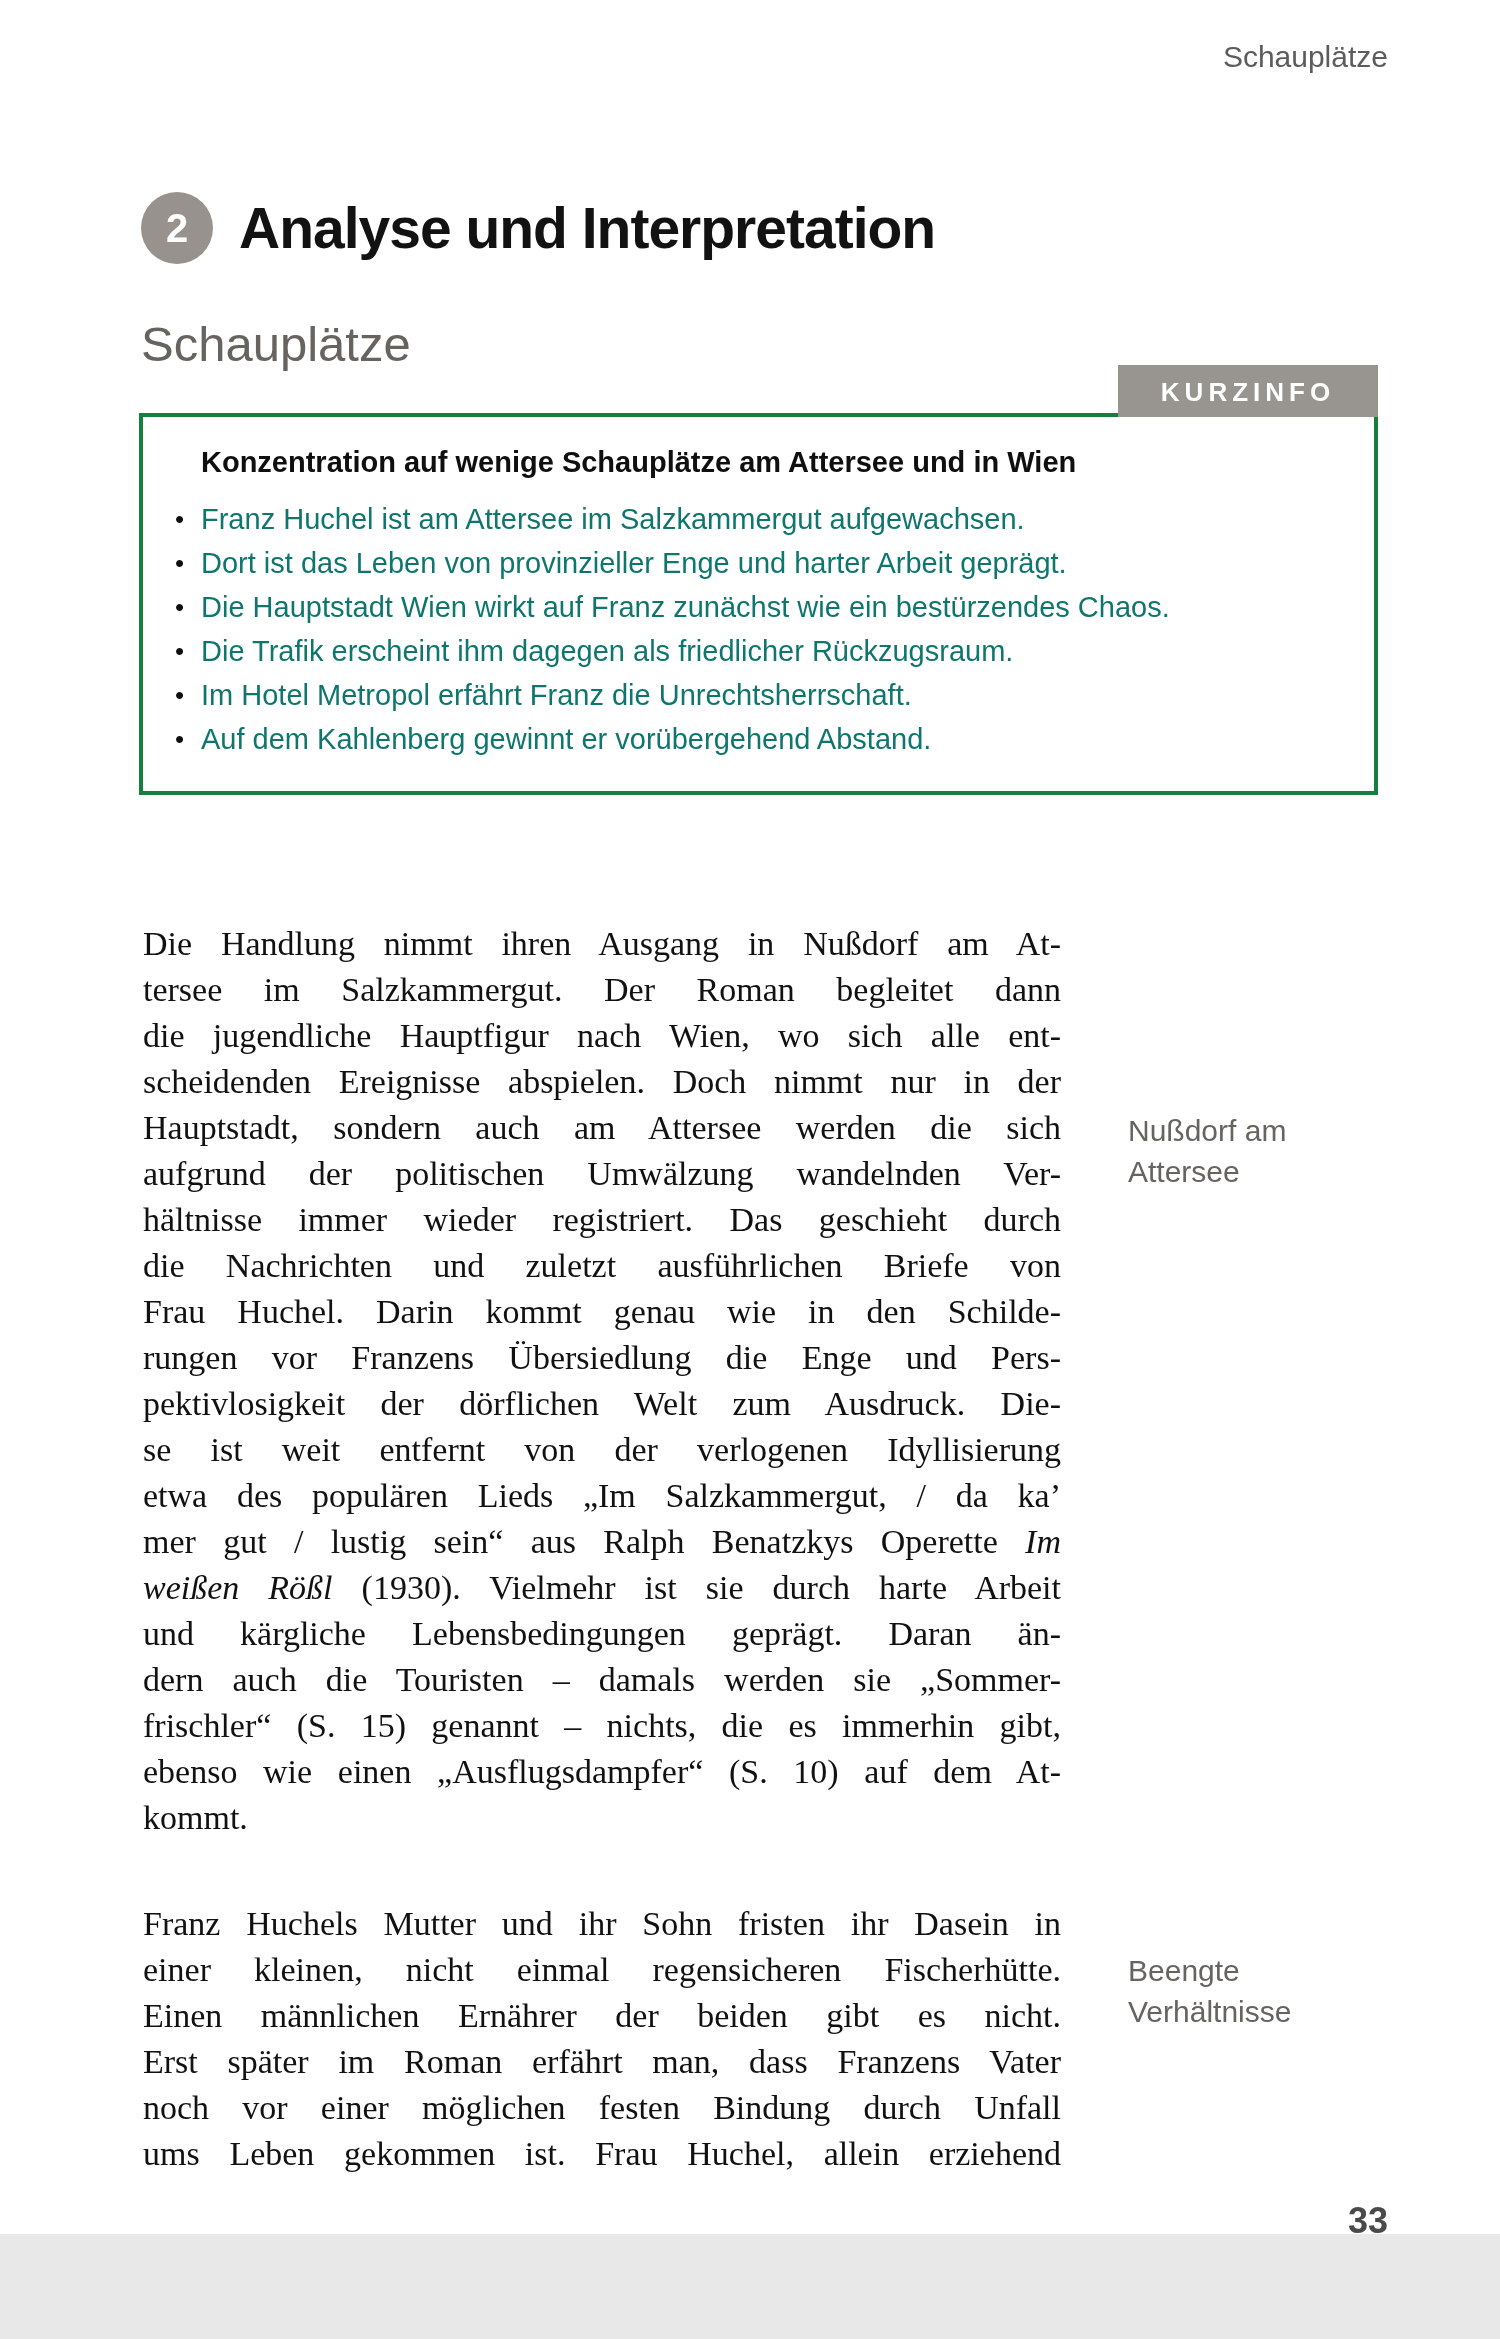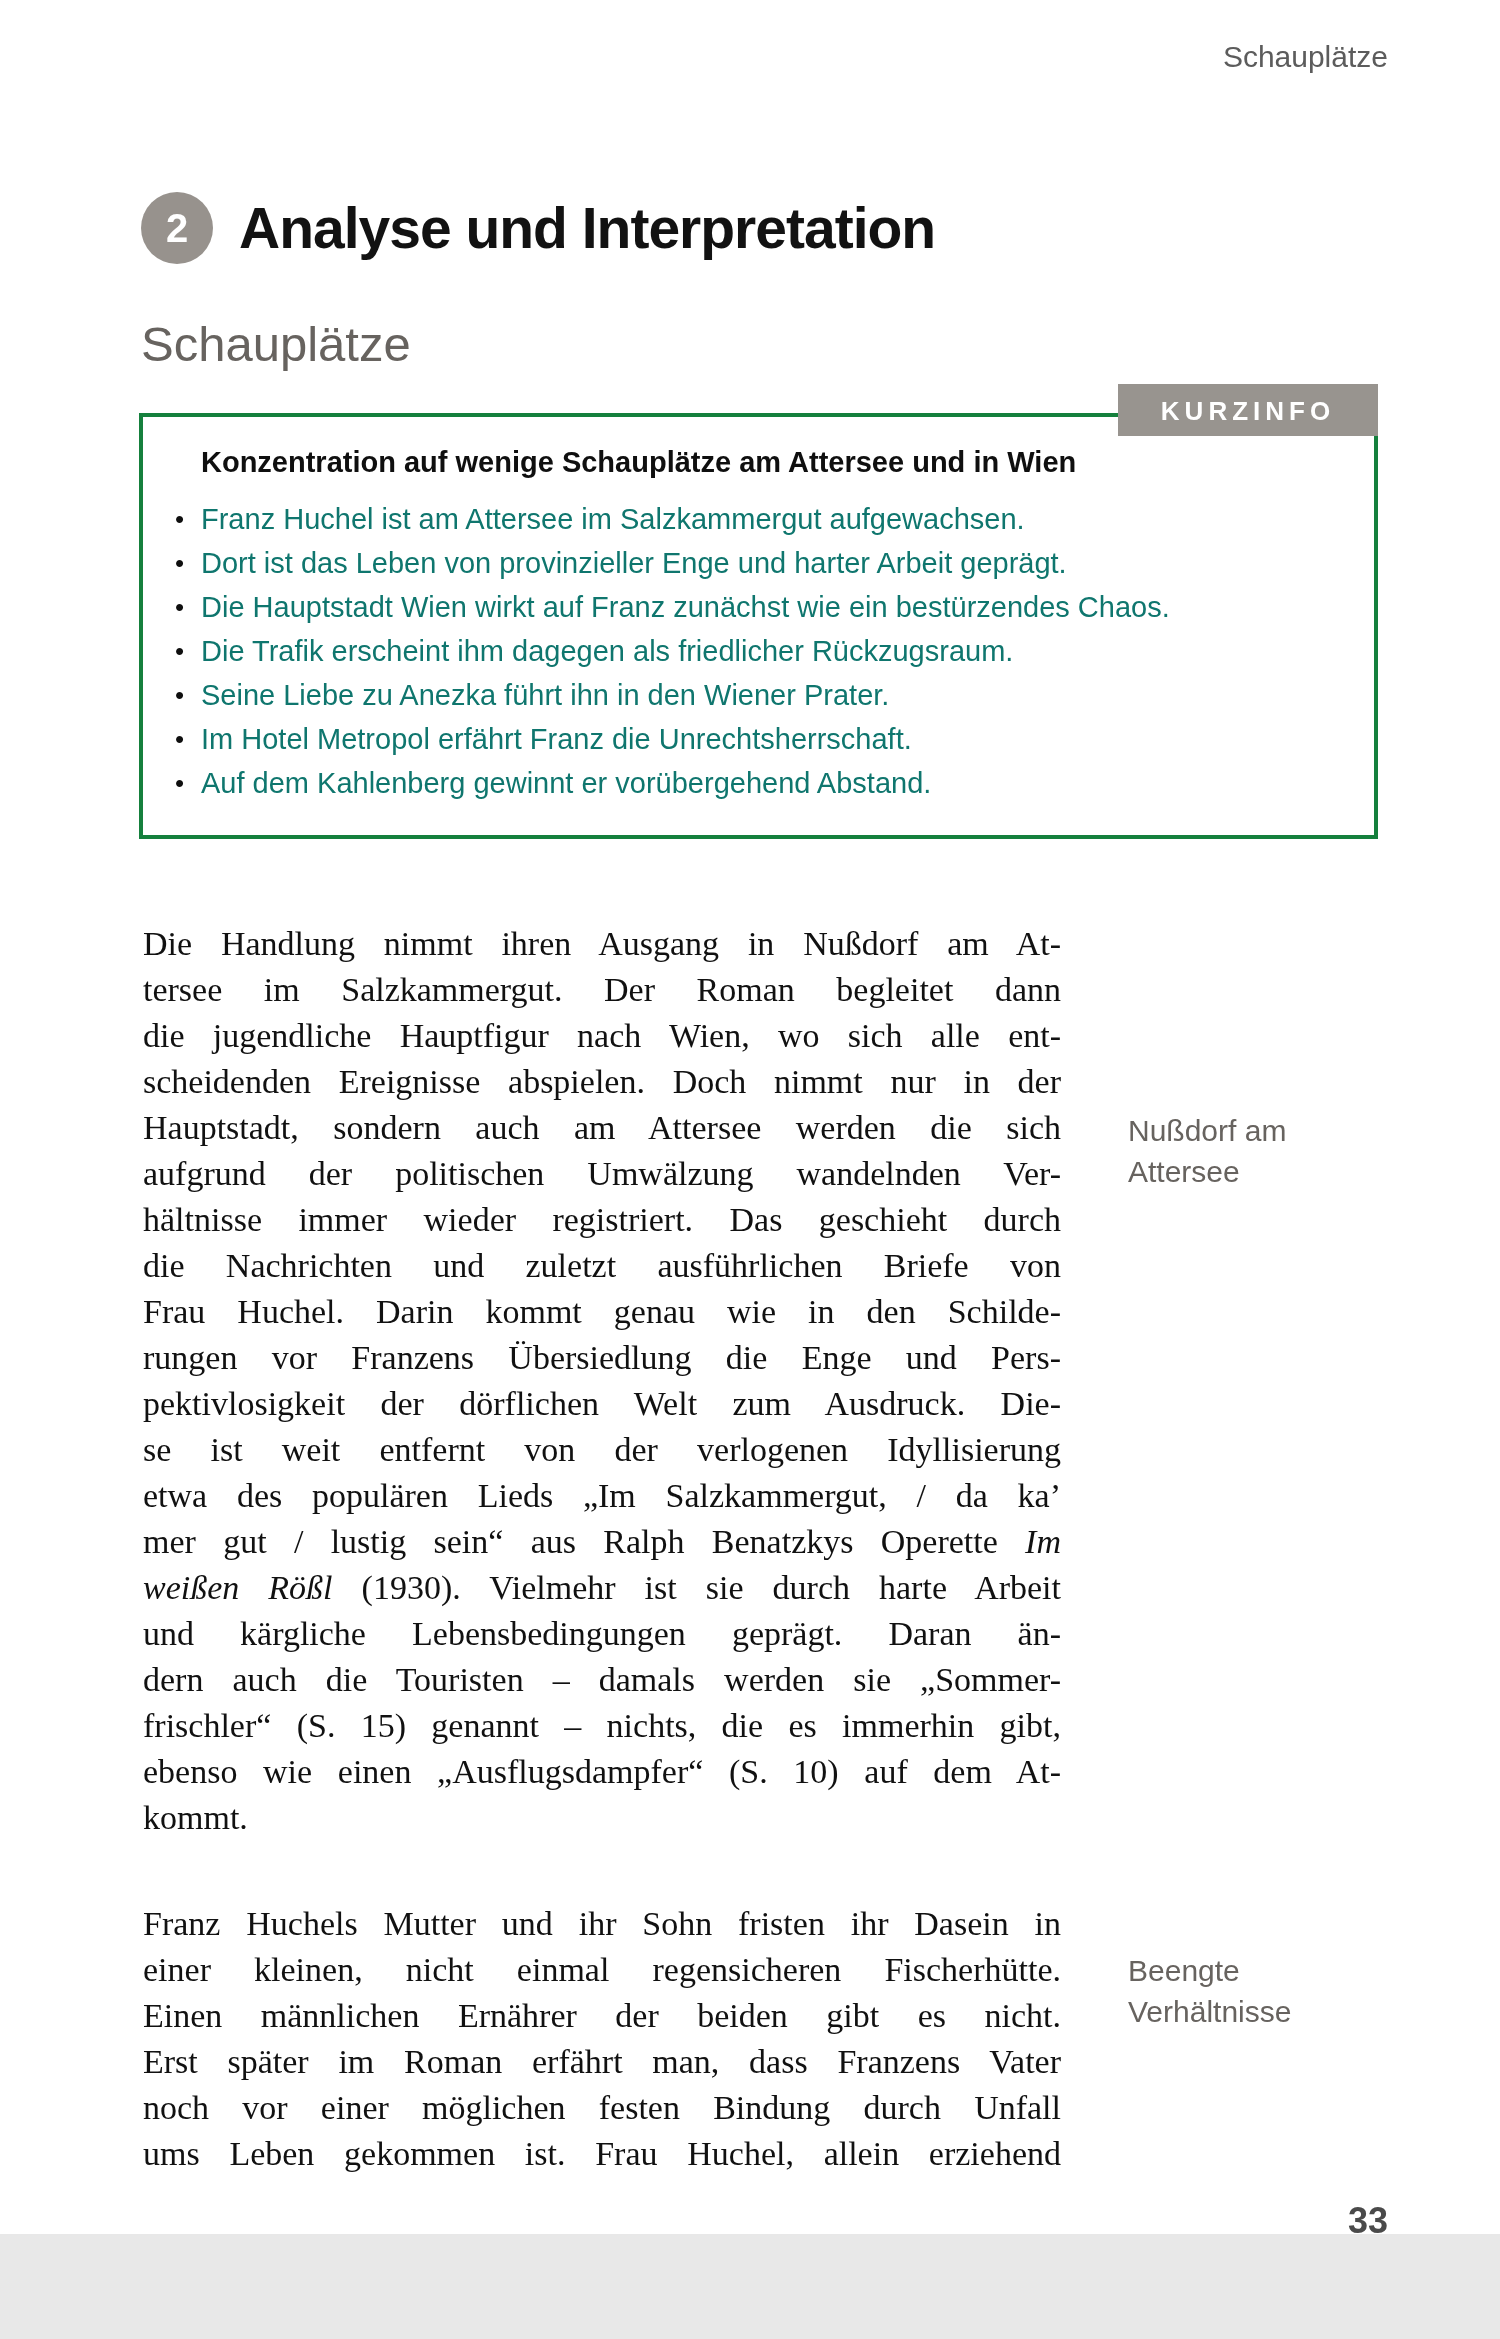--- a/index.html
+++ b/index.html
@@ -31,21 +31,21 @@
     font-size:57px;font-weight:bold;color:#121212;
     letter-spacing:-1px;white-space:nowrap;
   }
   
   .section-title{
     position:absolute;top:316px;left:141px;
     font-size:49px;color:#67635f;
   }
   
   .kurzinfo-tab{
-    position:absolute;left:1118px;top:384px;width:260px;height:52px;
+    position:absolute;left:1118px;top:365px;width:260px;height:52px;
     background:#98948f;color:#ffffff;
     font-size:26px;font-weight:bold;letter-spacing:5px;
     text-align:center;line-height:54px;
     z-index:2;
   }
   .kurzinfo-box{
     position:absolute;left:139px;top:413px;width:1239px;
     box-sizing:border-box;
     border:4px solid #15803d;background:#ffffff;
     padding:26px 36px 30px 24px;
@@ -118,21 +118,20 @@
 
   <div class="kurzinfo-tab">KURZINFO</div>
 
   <div class="kurzinfo-box">
     <div class="kurzinfo-title">Konzentration auf wenige Schauplätze am Attersee und in Wien</div>
     <ul class="kurzinfo-bullets">
       <li>Franz Huchel ist am Attersee im Salzkammergut aufgewachsen.</li>
       <li>Dort ist das Leben von provinzieller Enge und harter Arbeit geprägt.</li>
       <li>Die Hauptstadt Wien wirkt auf Franz zunächst wie ein bestürzendes Chaos.</li>
       <li>Die Trafik erscheint ihm dagegen als friedlicher Rückzugsraum.</li>
-      <li>Seine Liebe zu Anezka führt ihn in den Wiener Prater.</li>
       <li>Im Hotel Metropol erfährt Franz die Unrechtsherrschaft.</li>
       <li>Auf dem Kahlenberg gewinnt er vorübergehend Abstand.</li>
     </ul>
   </div>
 
   <div class="body-text">
       <div class="paragraph">
         <div class="line"><span>Die Handlung nimmt ihren Ausgang in Nußdorf am At-</span></div>
         <div class="line"><span>tersee im Salzkammergut. Der Roman begleitet dann</span></div>
         <div class="line"><span>die jugendliche Hauptfigur nach Wien, wo sich alle ent-</span></div>

